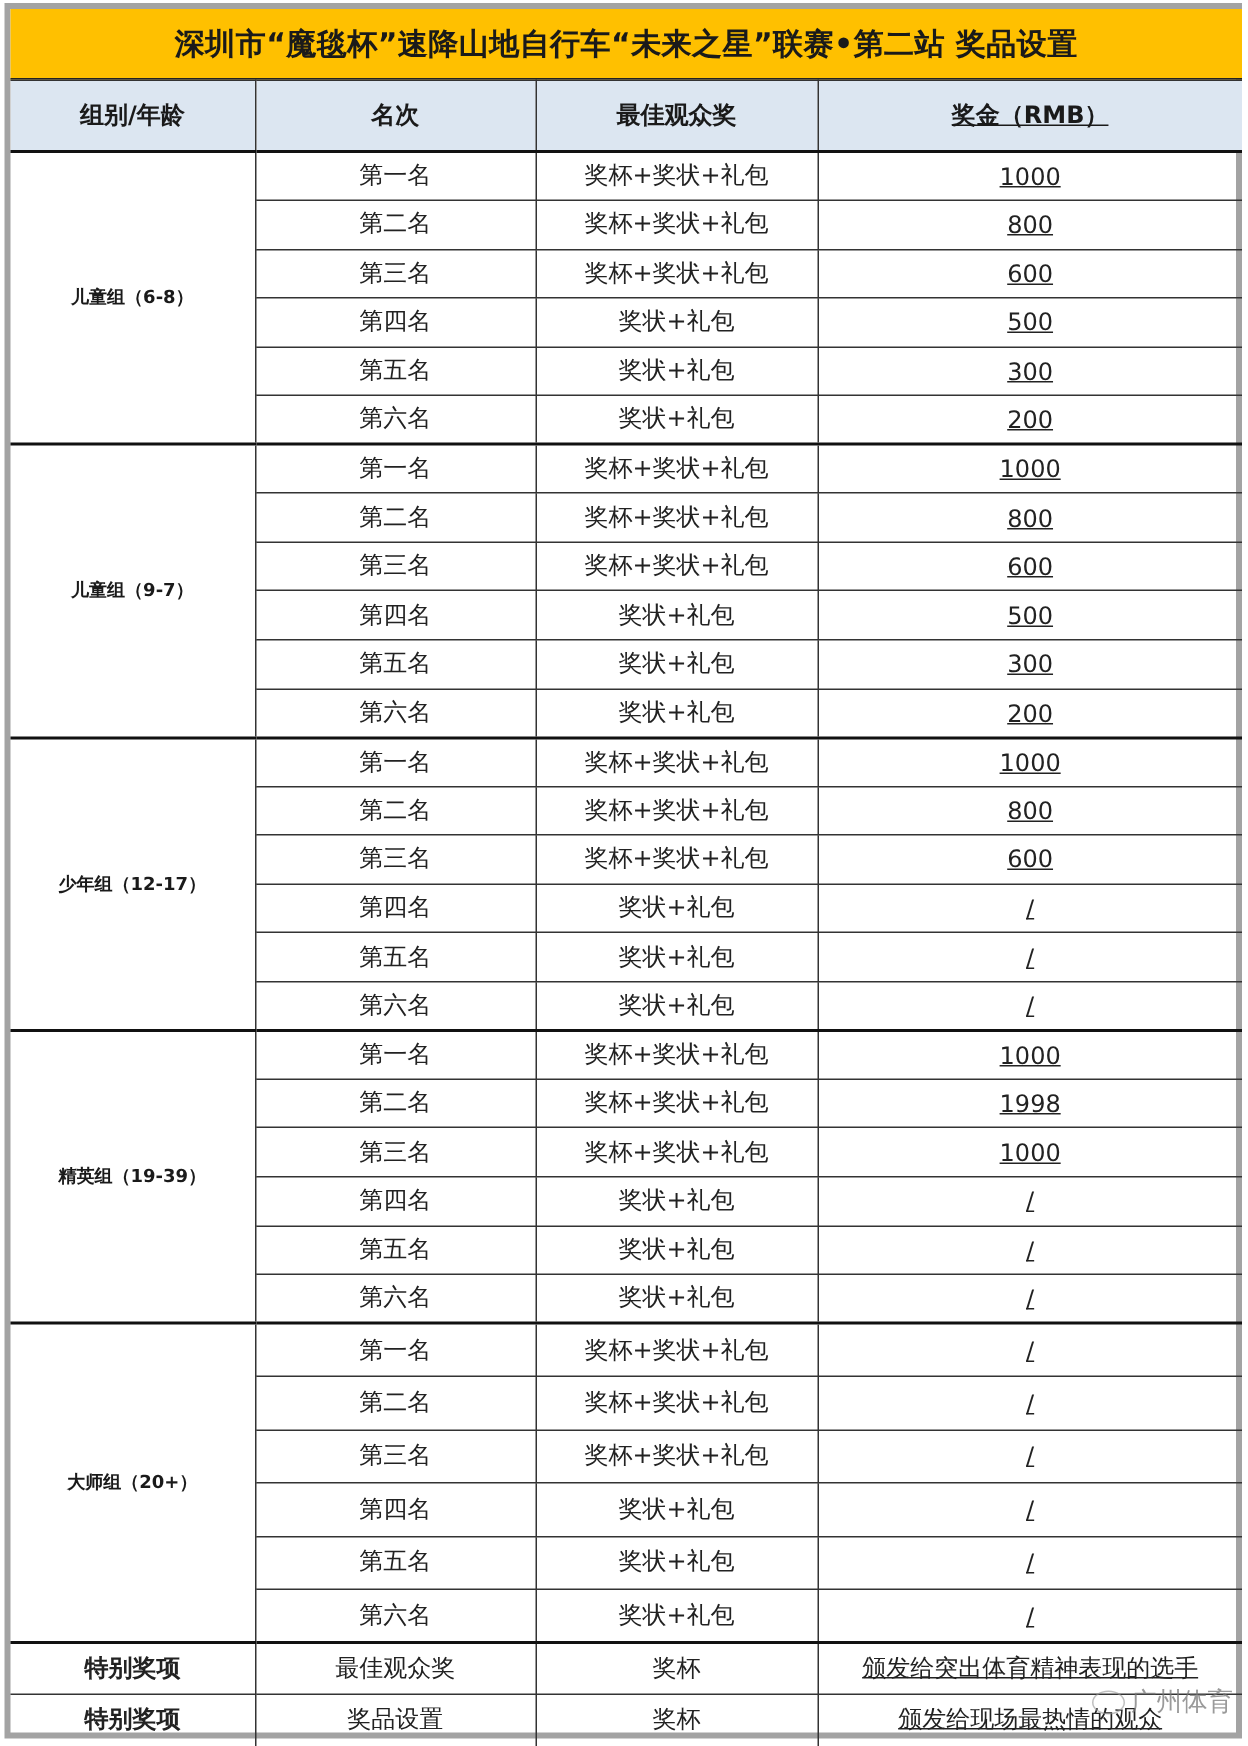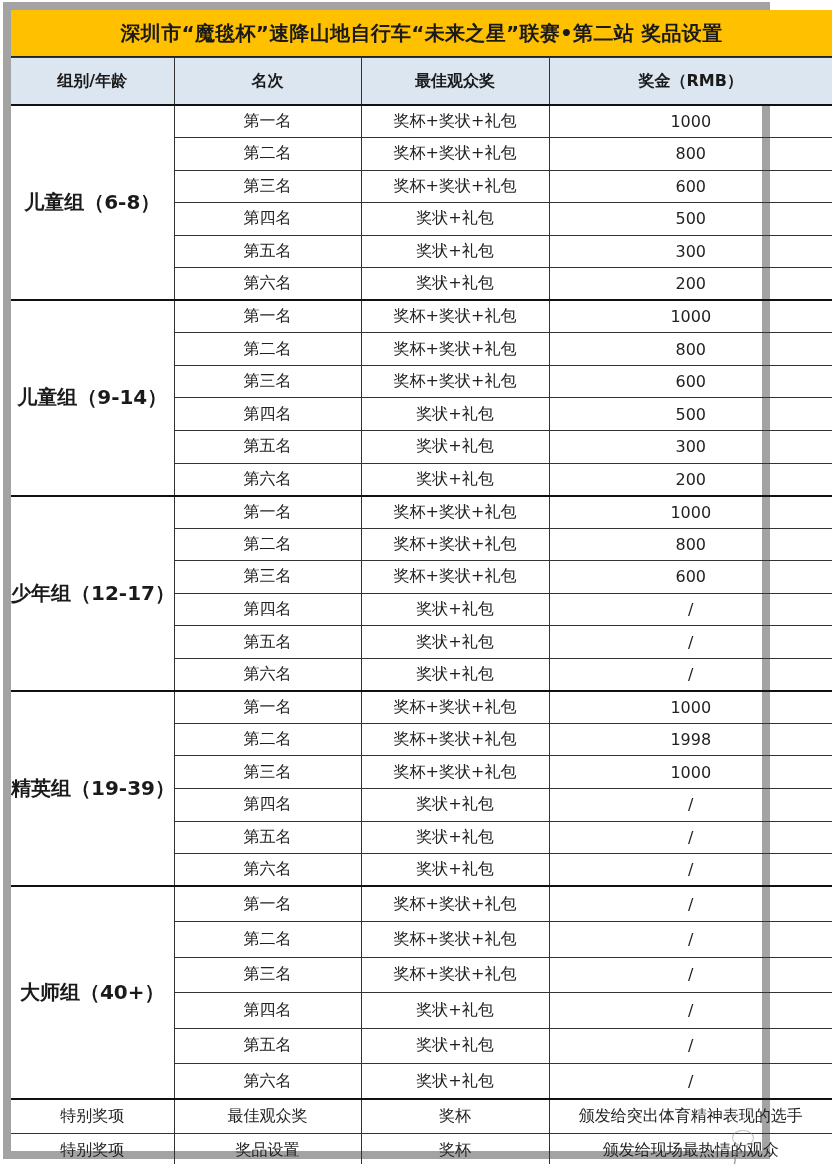--- a/index.html
+++ b/index.html
@@ -1,35 +1,35 @@
 <!DOCTYPE html>
 <html><head>
 <meta charset="utf-8">
 <style>
   html, body { margin: 0; padding: 0; background: #ffffff; }
   body { width: 832px; height: 1164px; position: relative; overflow: hidden;
          font-family: "DejaVu Sans", "Liberation Sans", sans-serif; color: #222; }
-  #sheet { position: absolute; left: 3px; top: 2px; width: 767px; height: 1157px;
-           border: 8px solid #a3a3a3; box-sizing: border-box; }
+  #sheet { position: absolute; left: 3px; top: 2px; width: 825px; height: 1157px;
+           border: 4px solid #a3a3a3; box-sizing: border-box; }
   .title { position: absolute; left: 0; top: 0; width: 821px; height: 47px;
            display: flex; align-items: center; justify-content: center;
            font-weight: bold; font-size: 20px; color: #1a1a1a; letter-spacing: 0.3px;
            border-bottom: 1px solid #222; box-sizing: border-box; }
   table { position: absolute; left: 0; top: 47px; width: 821px; border-collapse: collapse;
           table-layout: fixed; }
   td, th { border: 1px solid #333; text-align: center; vertical-align: middle;
            padding: 0; font-size: 16px; white-space: nowrap; overflow: hidden; }
   th { font-weight: bold; height: 46px; font-size: 16px; color: #1a1a1a; }
-  td.group { font-weight: bold; font-size: 20px; color: #1a1a1a; }
+  td.group { font-weight: bold; font-size: 12px; color: #1a1a1a; }
   tr.r { height: 32.55px; }
   tr.rm { height: 35.5px; }
   tr.rs { height: 34.5px; }
-  td.special-label { font-weight: normal; margin-left: 12px; }
+  td.special-label { font-weight: bold; margin-left: 12px; }
   table tr td:first-child, table tr th:first-child { border-left: none; }
-  table tr td:last-child, table tr th:last-child { border-right: none; }
+  table tr td:last-child, table tr th:last-child { border-right: none; text-decoration: underline; }
   tr.gtop td { border-top: 2px solid #111; }
   .watermark { position: absolute; left: 721px; top: 1117px; font-size: 17px;
                color: rgba(120,120,120,0.75); pointer-events: none; }
   .wm-icon { display: inline-block; width: 20px; height: 14px; border: 1.5px solid rgba(150,150,150,0.6);
              border-radius: 50%; margin-right: 4px; vertical-align: middle; }
 </style>
 </head>
 <body>
 
 <div id="sheet">
@@ -75,21 +75,21 @@
           <td>第五名</td>
           <td>奖状+礼包</td>
           <td>300</td>
         </tr>
         <tr class="r">
           <td>第六名</td>
           <td>奖状+礼包</td>
           <td>200</td>
         </tr>
         <tr class="r gtop">
-          <td class="group" rowspan="6">儿童组（9-14）</td>
+          <td class="group" rowspan="6">儿童组（9-7）</td>
           <td>第一名</td>
           <td>奖杯+奖状+礼包</td>
           <td>1000</td>
         </tr>
         <tr class="r">
           <td>第二名</td>
           <td>奖杯+奖状+礼包</td>
           <td>800</td>
         </tr>
         <tr class="r">
@@ -168,21 +168,21 @@
           <td>第五名</td>
           <td>奖状+礼包</td>
           <td>/</td>
         </tr>
         <tr class="r">
           <td>第六名</td>
           <td>奖状+礼包</td>
           <td>/</td>
         </tr>
         <tr class="rm gtop">
-          <td class="group" rowspan="6">大师组（40+）</td>
+          <td class="group" rowspan="6">大师组（20+）</td>
           <td>第一名</td>
           <td>奖杯+奖状+礼包</td>
           <td>/</td>
         </tr>
         <tr class="rm">
           <td>第二名</td>
           <td>奖杯+奖状+礼包</td>
           <td>/</td>
         </tr>
         <tr class="rm">

